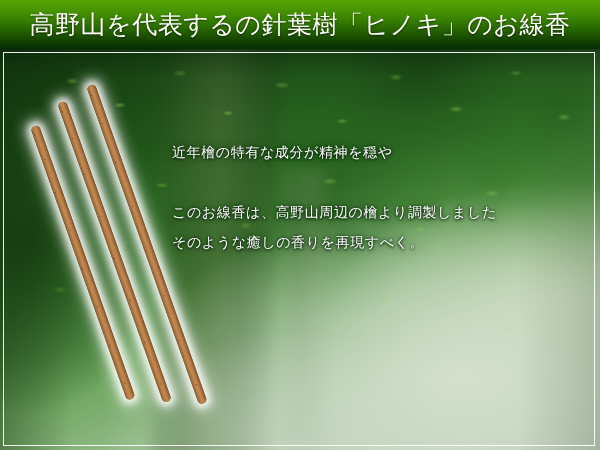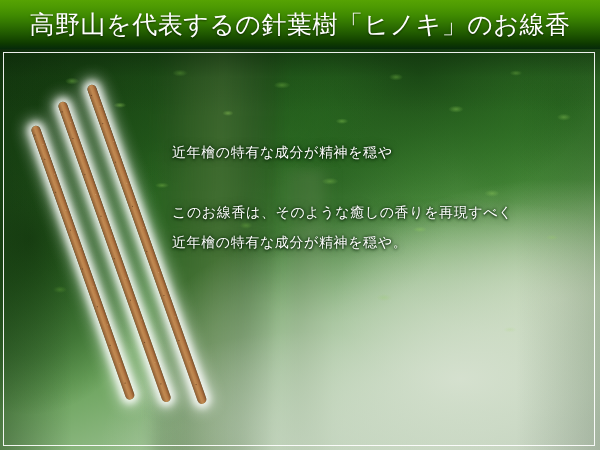--- a/index.html
+++ b/index.html
@@ -264,21 +264,21 @@
       <div class="stick" id="stick-1"></div>
       <div class="stick" id="stick-2"></div>
       <div class="stick" id="stick-3"></div>
     </div>
 
     <div id="body-text">
       <p class="para" id="para-1">
         <span class="tline">近年檜の特有な成分が精神を穏や</span>
       </p>
       <p class="para" id="para-2">
-        <span class="tline">このお線香は、そのような癒しの香りを再現すべく</span>
-        <span class="tline">近年檜の特有な成分が精神を穏や。</span>
+        <span class="tline">このお線香は、高野山周辺の檜より調製しました</span>
+        <span class="tline">そのような癒しの香りを再現すべく。</span>
       </p>
     </div>
 
     <div id="photo-frame"></div>
   </div>
 
 </div>
 
 </body></html>

